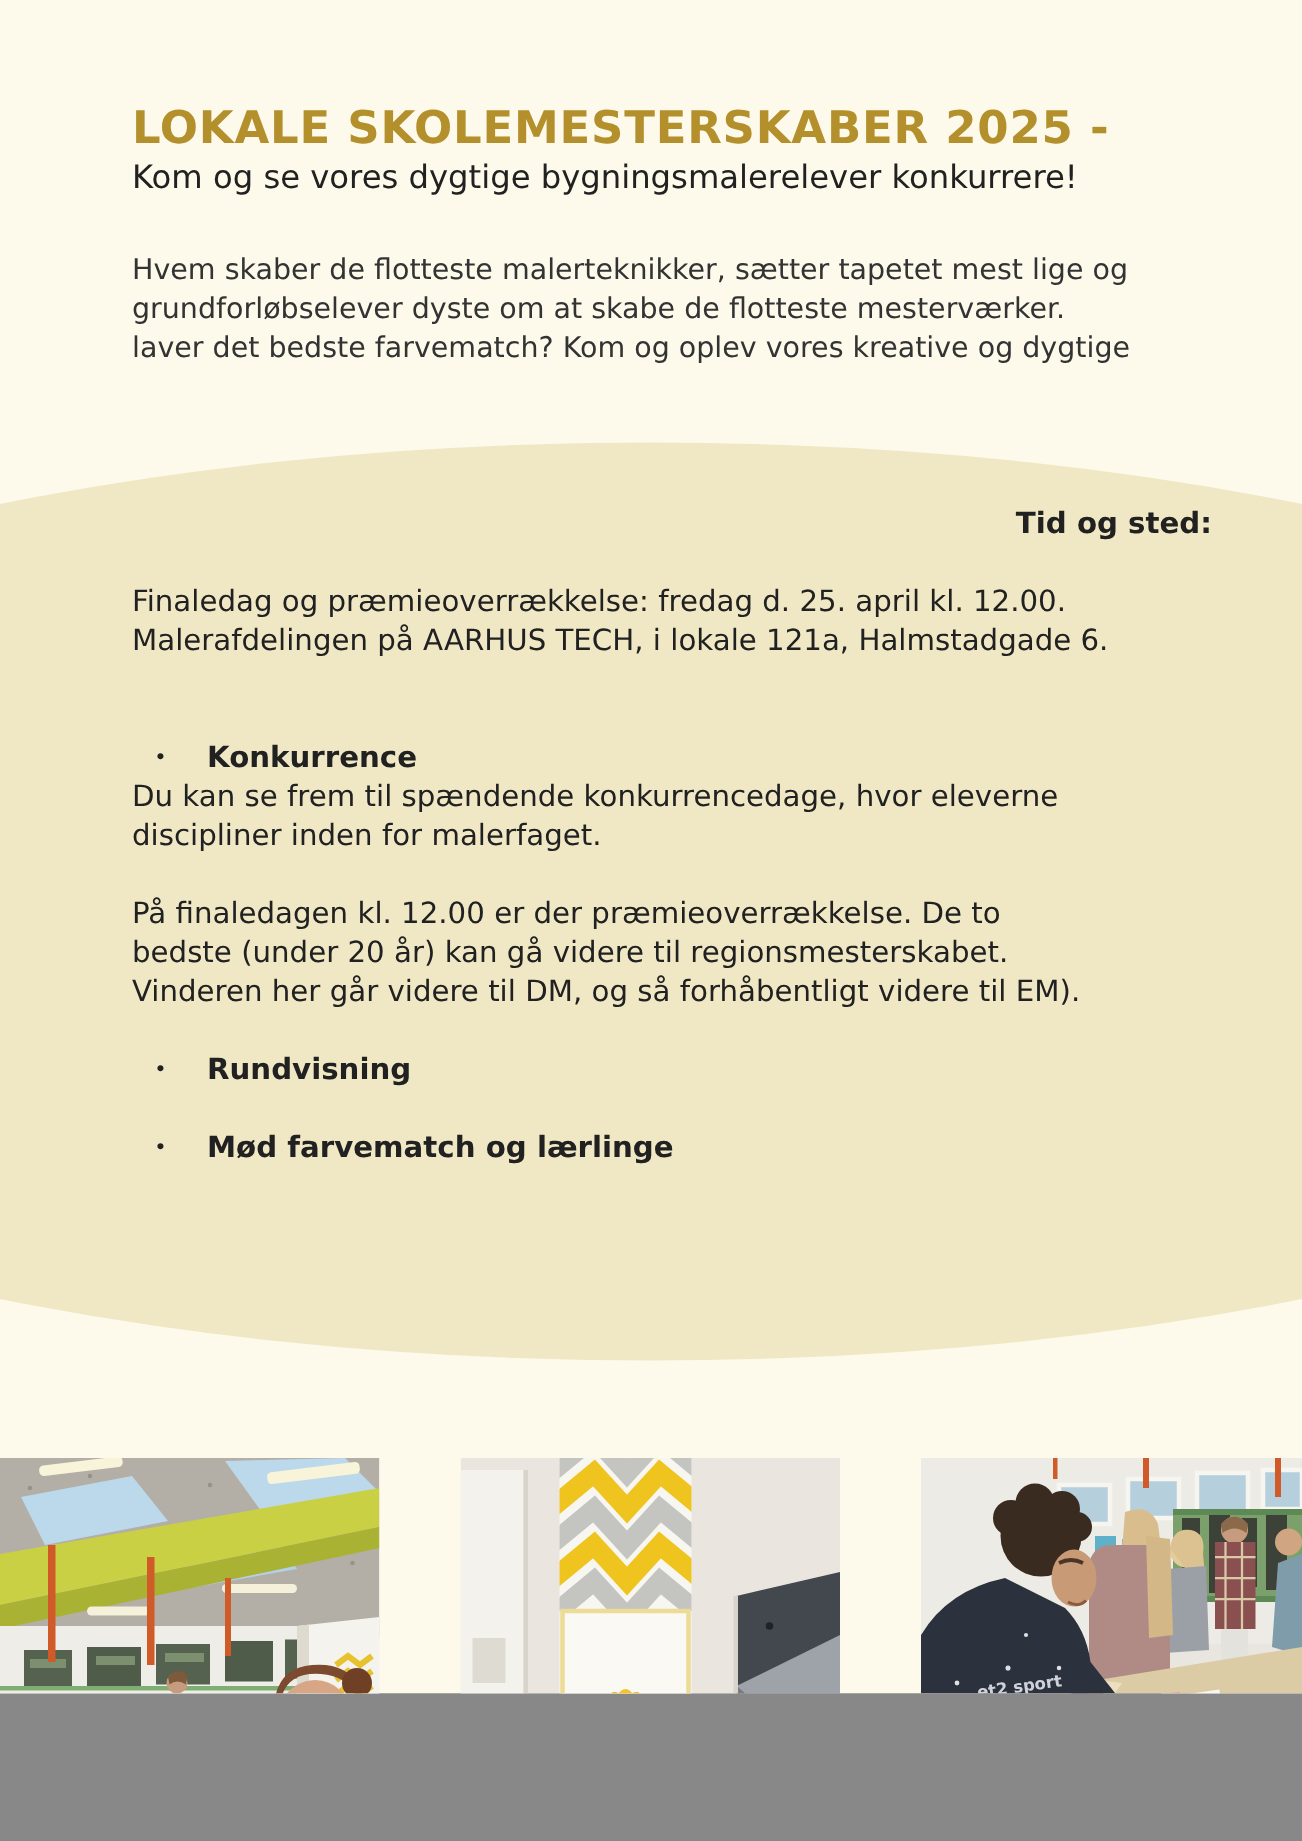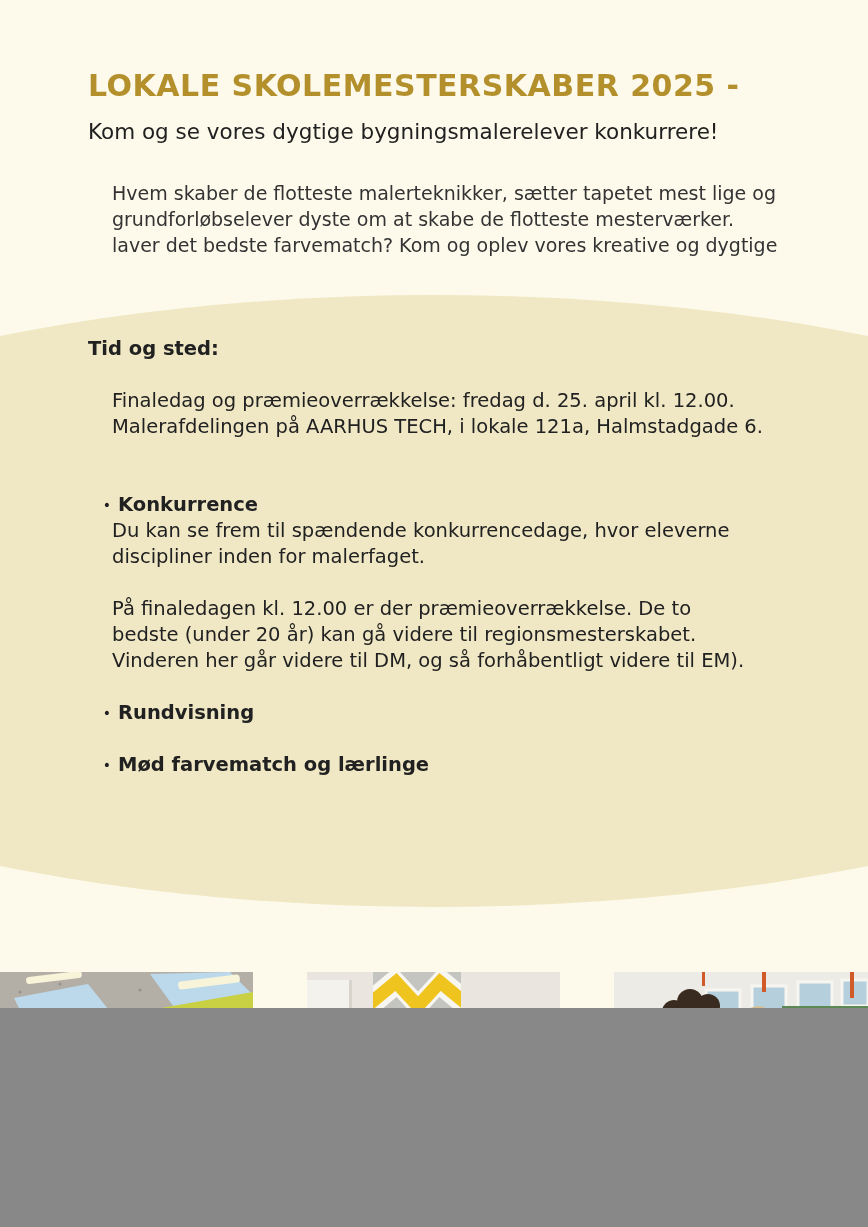--- a/index.html
+++ b/index.html
@@ -7,21 +7,21 @@
     --ellipse:#F0E8C5;
     --gold:#B3902C;
     --ink:#212121;
     --ink-soft:#333333;
   }
   *{margin:0;padding:0;box-sizing:border-box;}
   html,body{background:#888;}
   body{font-family:"DejaVu Sans","Liberation Sans",sans-serif;}
   .page{
     position:relative;
-    width:868px;height:1008px;
+    width:868px;height:1129px;
     margin:0 auto;
     background:var(--bg);
     overflow:hidden;
   }
   .cream-ellipse{
     position:absolute;
     left:-434px;top:295px;
     width:1736px;height:612px;
     border-radius:50%;
     background:var(--ellipse);
@@ -31,49 +31,49 @@
   .header-block{
     position:absolute;left:88px;top:68px;width:720px;
   }
   .page-title{
     color:var(--gold);
     font-size:30px;font-weight:bold;
     letter-spacing:0.5px;
     white-space:nowrap;
   }
   .page-subtitle{
-    margin-top:16px;
+    margin-top:3px;
     color:var(--ink);
     font-size:21.5px;
     white-space:nowrap;
   }
   .intro{
     margin-top:36px;
     color:var(--ink-soft);
     font-size:19px;line-height:26px;
   }
   .intro .line{white-space:nowrap;}
   .info-block{
     position:absolute;left:88px;top:336px;width:720px;
     color:var(--ink);
     font-size:19.5px;line-height:26px;
   }
   .info-block .blank{height:26px;}
-  .bold-head{font-weight:bold;}
-  .line{white-space:nowrap;margin-left:24px;}
+  .bold-head{font-weight:bold;text-align:right;}
+  .line{white-space:nowrap;}
   .bullet-row{
     display:flex;align-items:center;
     padding-left:8px;
   }
   .bullet-dot{
     width:22px;text-align:center;
     font-size:14px;line-height:26px;
     flex:0 0 auto;
   }
-  .bullet-label{font-weight:bold;}
+  .bullet-label{font-weight:bold;margin-left:20px;}
   .photo{
     position:absolute;top:972px;height:255px;
     overflow:hidden;z-index:2;
   }
   .photo svg{display:block;width:100%;height:100%;}
   #photo-1{left:0;width:253px;}
   #photo-2{left:307px;width:253px;}
   #photo-3{left:614px;width:254px;}
 </style>
 </head>

